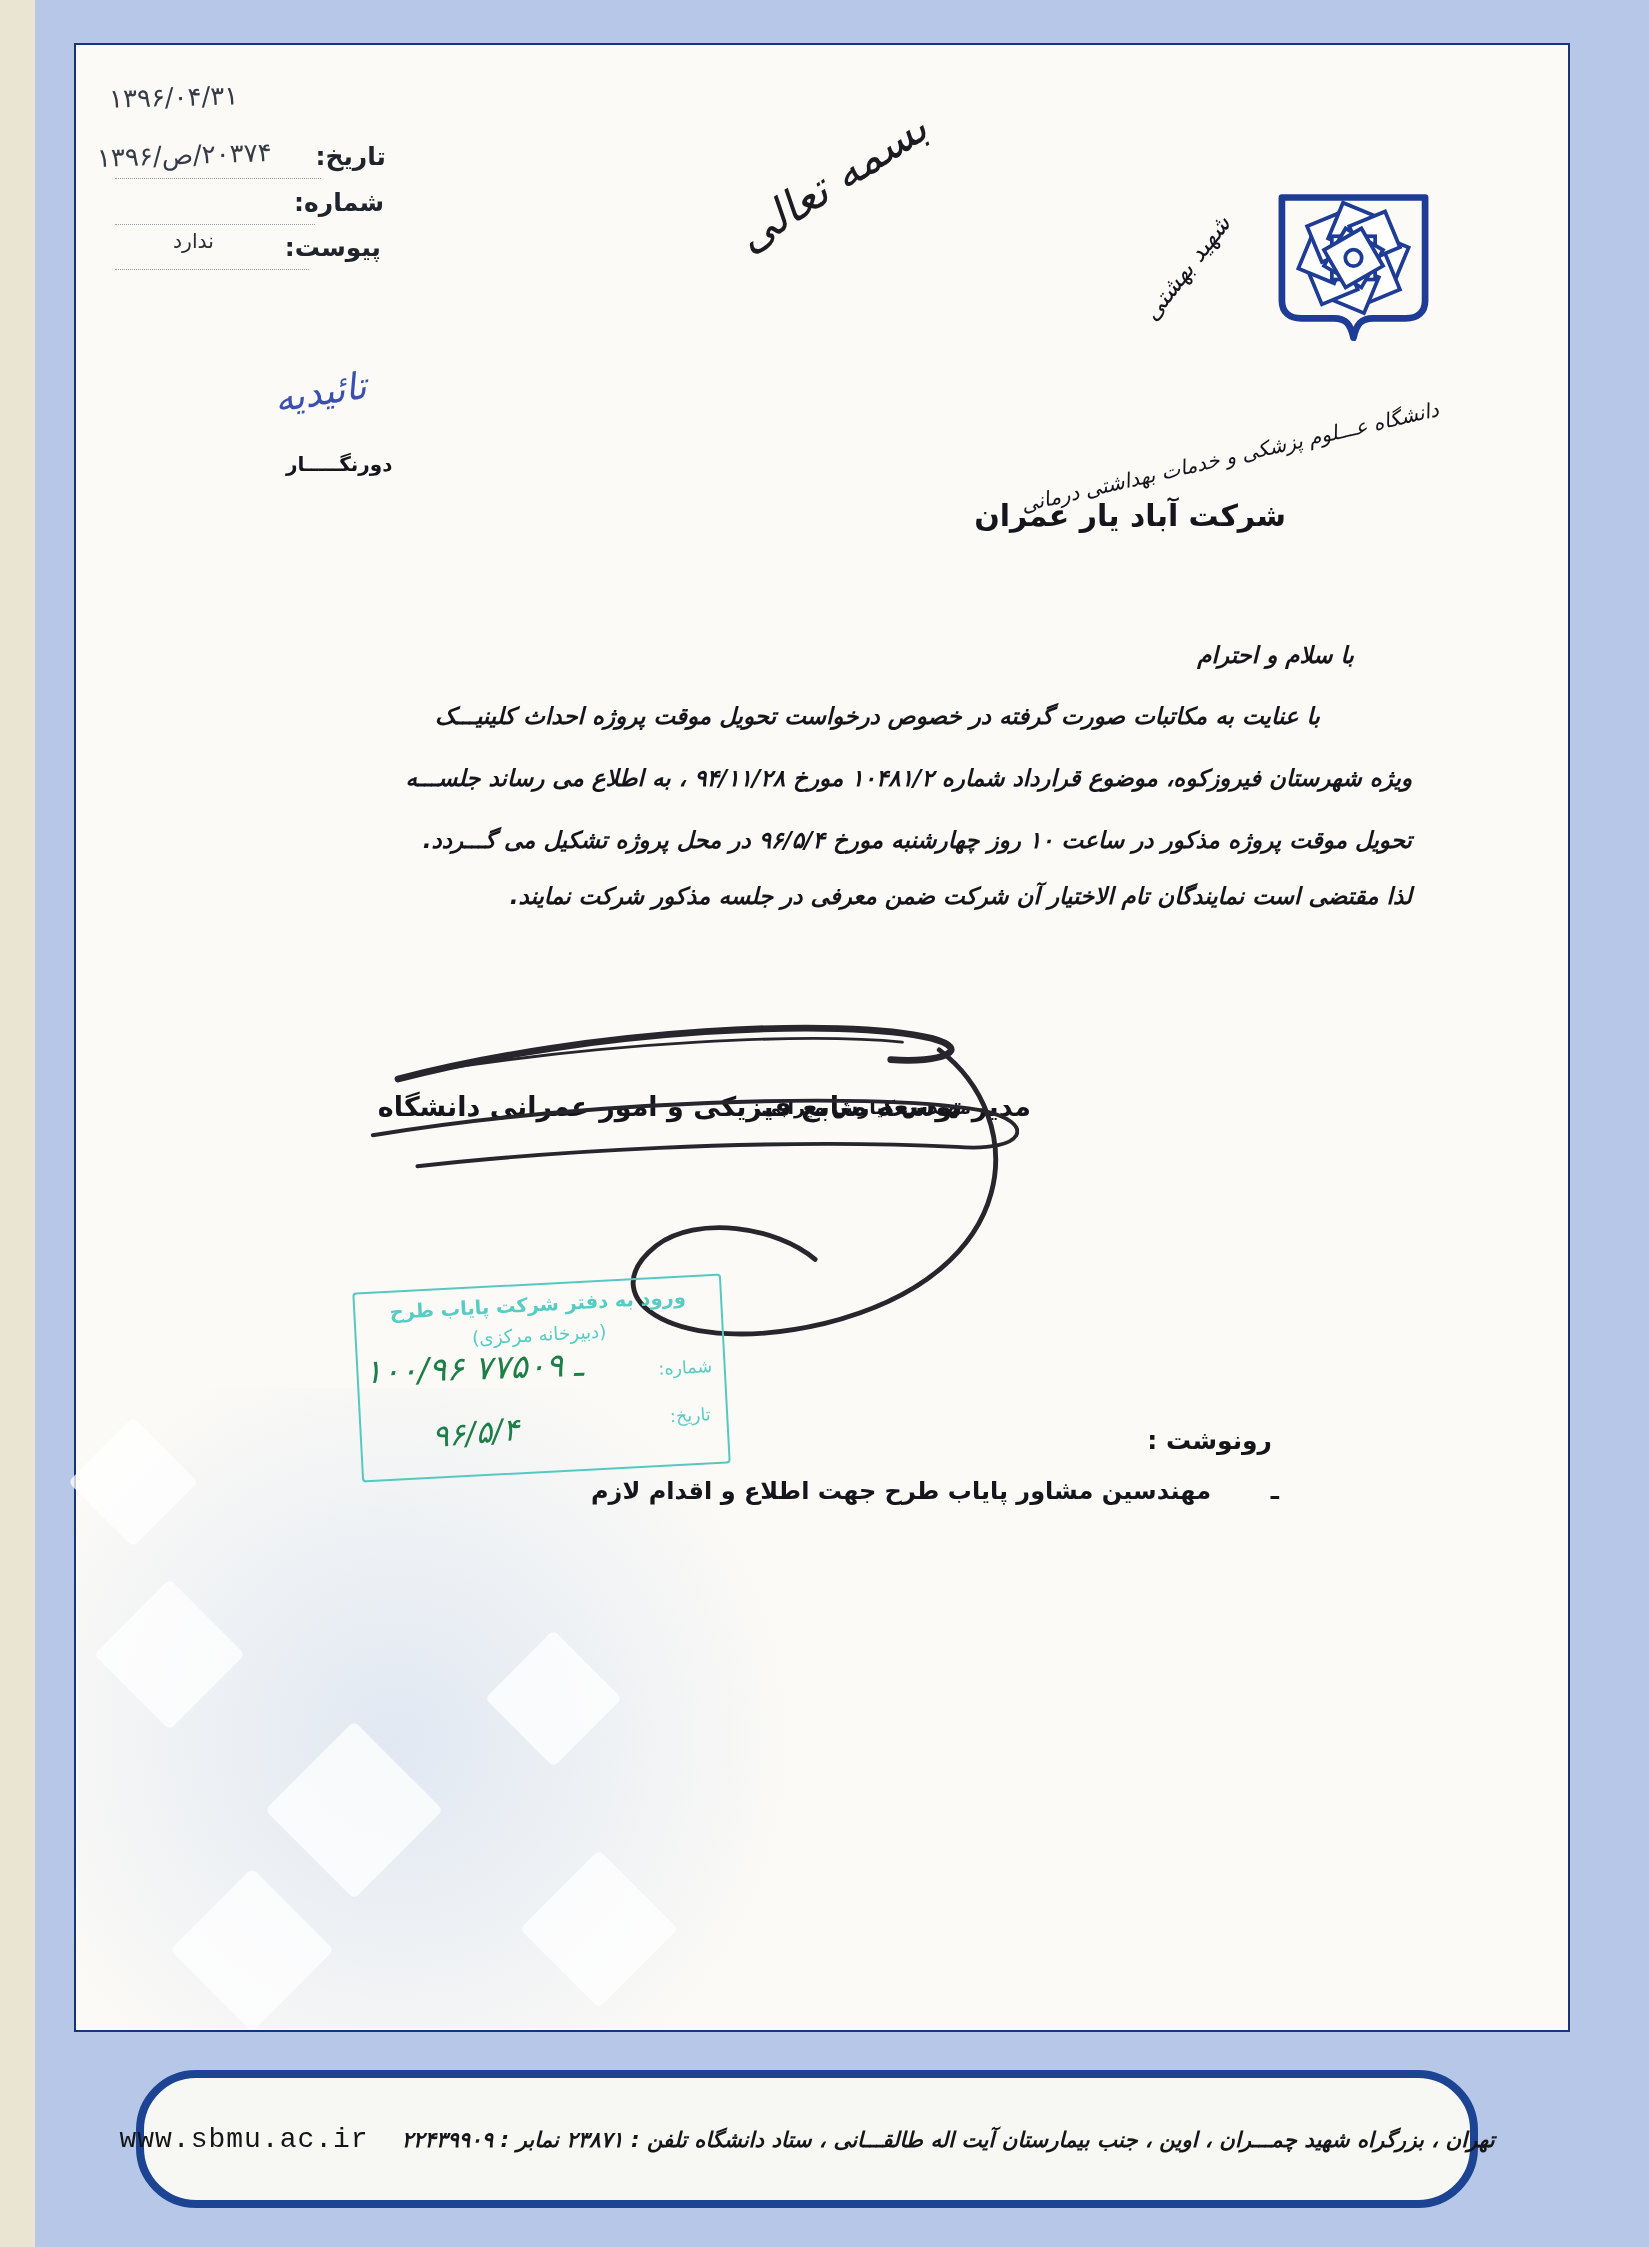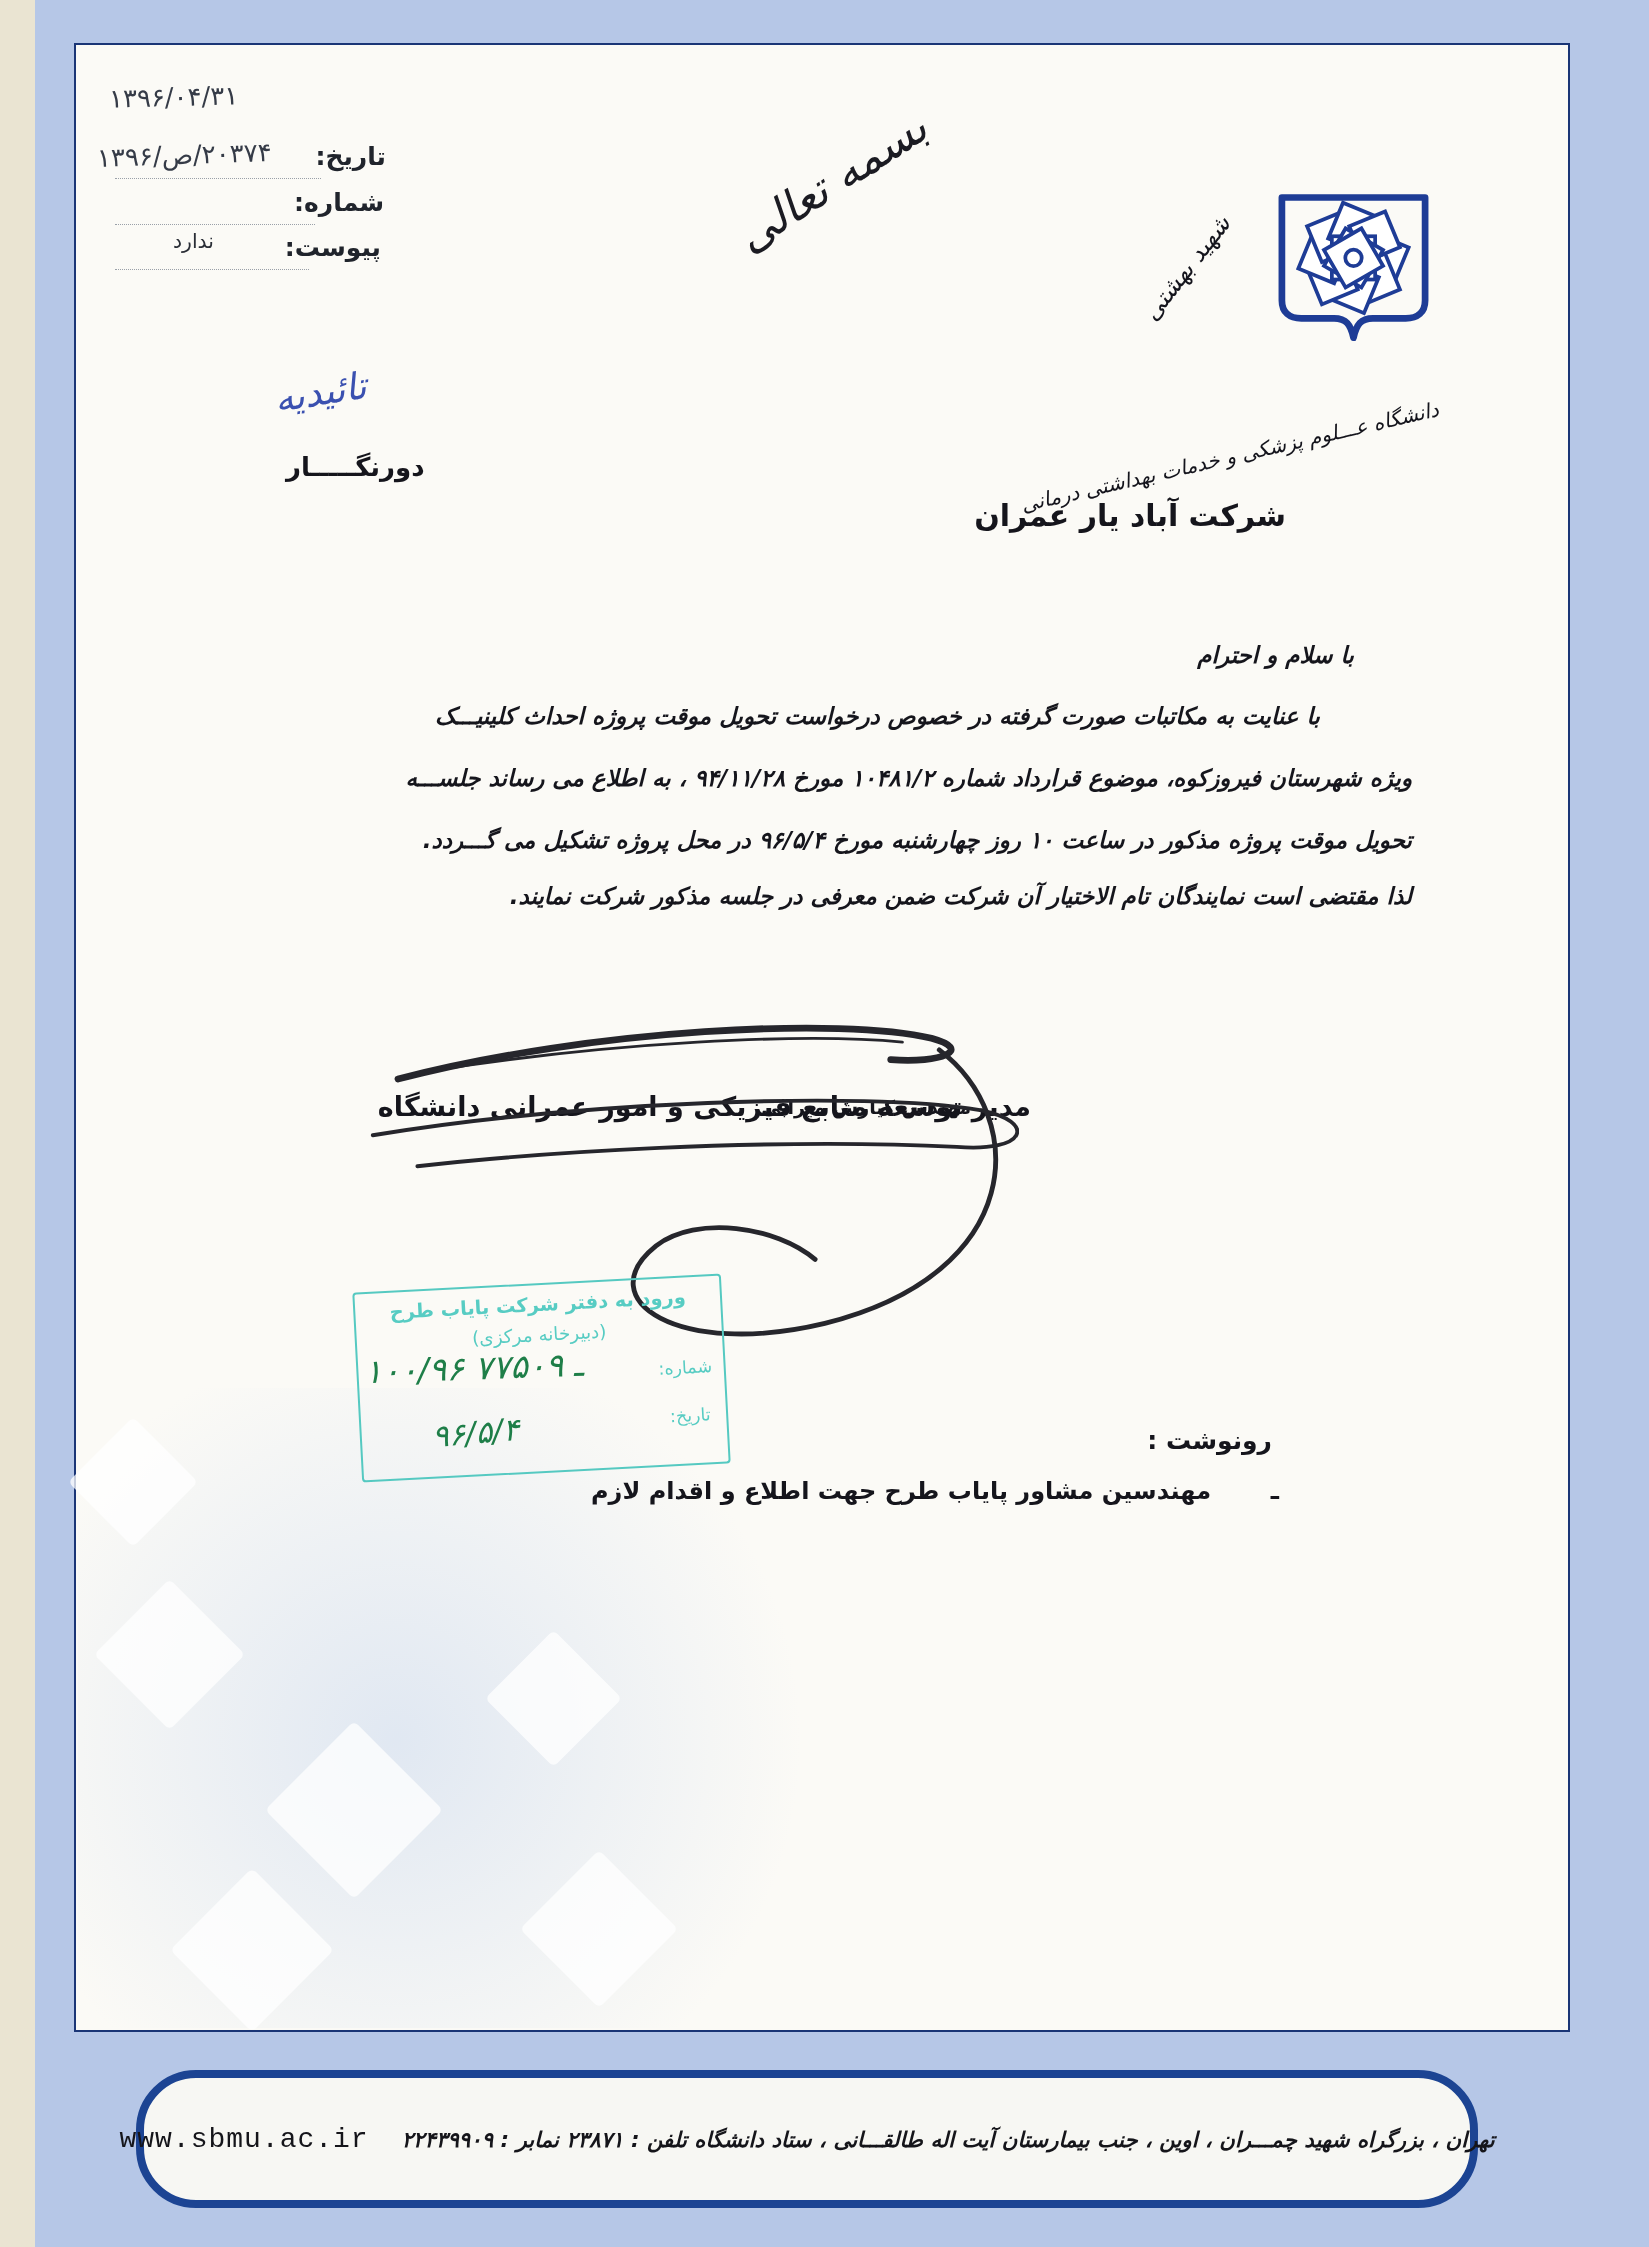--- a/index.html
+++ b/index.html
@@ -91,21 +91,21 @@
         <rect x="91" y="66" width="58" height="58" transform="rotate(30 120 95)"></rect>
         <rect x="91" y="66" width="58" height="58" transform="rotate(60 120 95)"></rect>
         <circle cx="120" cy="95" r="11"></circle>
       </g>
     </svg>
   </div>
   <div class="abs" id="org-line2" style="left:1124px;top:254px;">شهید بهشتی</div>
   <div class="abs" id="org-line" style="left:1009px;top:384px;width:485px;text-align:left;">دانشگاه عـــلوم پزشکی و خدمات بهداشتی درمانی</div>
 
   <div class="abs" id="tayid" style="left:274px;top:371px;">تائیدیه</div>
-  <div class="abs bold" style="left:286px;top:452px;font-size:26px;">دورنگـــــار</div>
+  <div class="abs bold" style="left:286px;top:452px;font-size:20px;">دورنگـــــار</div>
 
   <div class="abs bold" style="right:364px;top:498px;font-size:30px;">شرکت آباد یار عمران</div>
 
   <div class="bl" style="right:296px;top:642px;">با سلام و احترام</div>
   <div class="bl" style="right:330px;top:703px;">با عنایت به مکاتبات صورت گرفته در خصوص درخواست تحویل موقت پروژه احداث کلینیـــک</div>
   <div class="bl" style="right:238px;top:765px;">ویژه شهرستان فیروزکوه، موضوع قرارداد شماره ۱۰۴۸۱/۲ مورخ ۹۴/۱۱/۲۸ ، به اطلاع می رساند جلســـه</div>
   <div class="bl" style="right:238px;top:827px;">تحویل موقت پروژه مذکور در ساعت ۱۰ روز چهارشنبه مورخ ۹۶/۵/۴ در محل پروژه تشکیل می گـــردد.</div>
   <div class="bl" style="right:238px;top:883px;">لذا مقتضی است نمایندگان تام الاختیار آن شرکت ضمن معرفی در جلسه مذکور شرکت نمایند.</div>
 
   <div class="abs bold" style="right:679px;top:1048px;font-size:19px;margin-top:48px;">مهندس کیارش میرابی</div>

